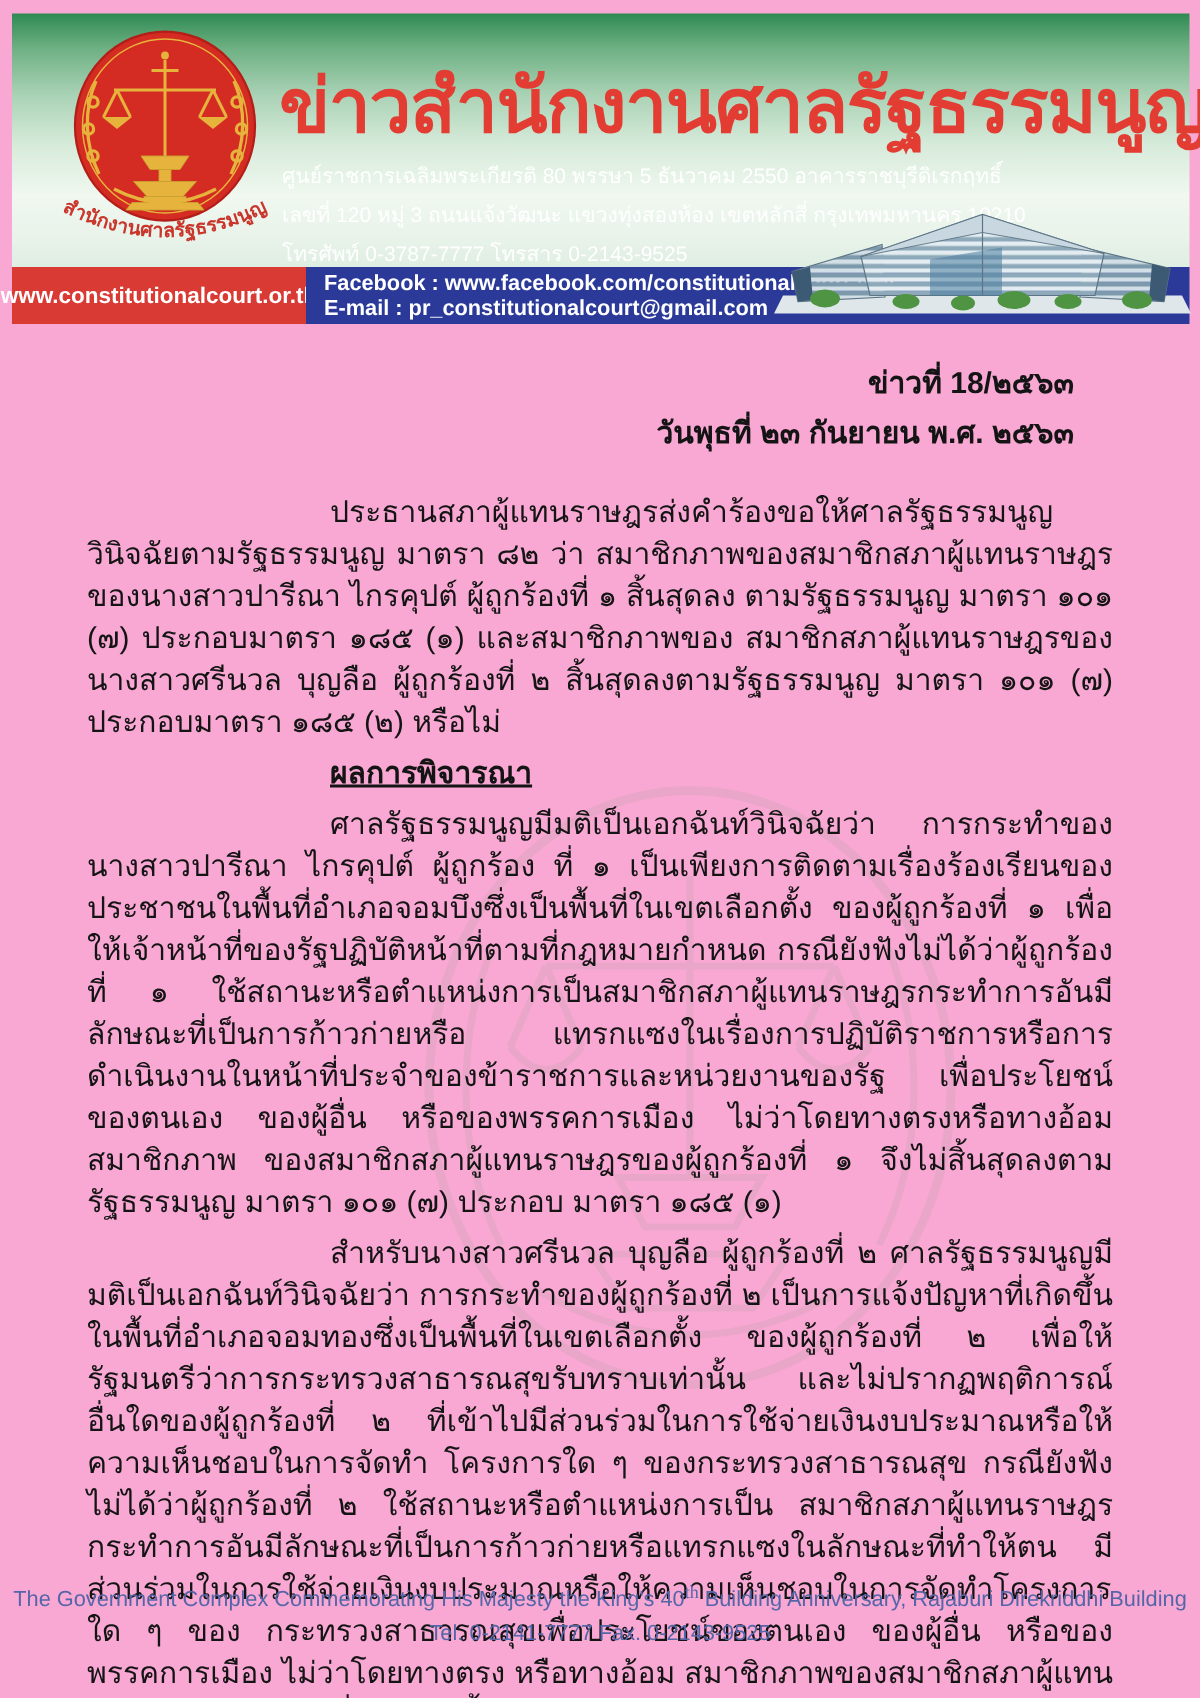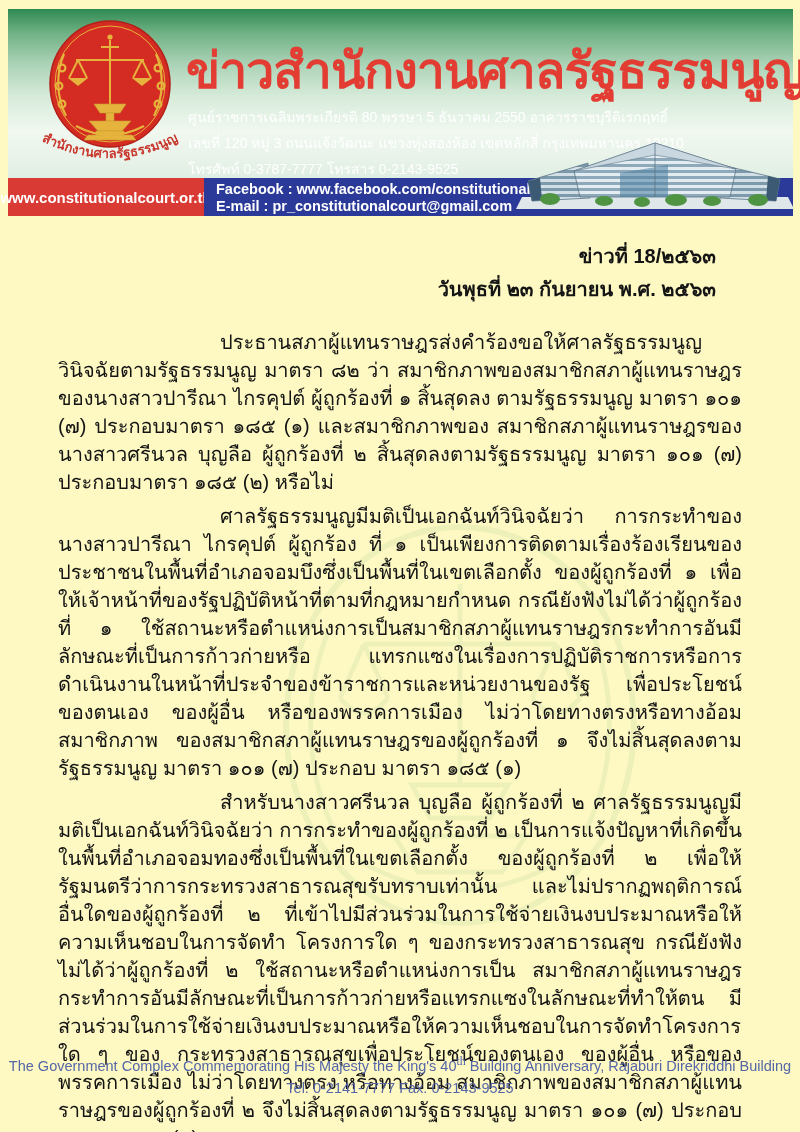--- a/index.html
+++ b/index.html
@@ -1,18 +1,18 @@
 <!DOCTYPE html>
 <html><head>
 <meta charset="utf-8">
 <style>
   * { margin:0; padding:0; box-sizing:border-box; }
   html,body { background:#ffffff; }
   body { font-family:"Liberation Sans","DejaVu Sans",sans-serif; }
-  .page { position:relative; width:800px; height:1132px; background:#fef9c3; overflow:hidden; }
+  .page { position:relative; width:800px; height:1132px; background:#f9a8d4; overflow:hidden; }
 
   
   .header-banner {
     position:absolute; left:8px; top:9px; width:785px; height:169px;
     background:linear-gradient(180deg,#2f8a52 0%,#6fb184 14%,#a9d2b5 32%,#d7ebda 52%,#f0f8f0 72%,#e9f3ea 88%,#dfeee2 100%);
     z-index:1;
   }
   .header-title {
     position:absolute; left:178px; top:22px; width:600px;
     font-size:50px; font-weight:bold; color:#e23c33; letter-spacing:-1px; white-space:nowrap;
@@ -172,20 +172,23 @@
       <path d="M36,120 Q70,140 104,120"></path>
     </g>
   </svg>
 
   <div class="doc">
     <div class="doc-head">
       <div>ข่าวที่ 18/๒๕๖๓</div>
       <div>วันพุธที่ ๒๓ กันยายน พ.ศ. ๒๕๖๓</div>
     </div>
     <p class="para case-para">ประธานสภาผู้แทนราษฎรส่งคำร้องขอให้ศาลรัฐธรรมนูญวินิจฉัยตามรัฐธรรมนูญ มาตรา ๘๒ ว่า สมาชิกภาพของสมาชิกสภาผู้แทนราษฎรของนางสาวปารีณา ไกรคุปต์ ผู้ถูกร้องที่ ๑ สิ้นสุดลง ตามรัฐธรรมนูญ มาตรา ๑๐๑ (๗) ประกอบมาตรา ๑๘๕ (๑) และสมาชิกภาพของ สมาชิกสภาผู้แทนราษฎรของนางสาวศรีนวล บุญลือ ผู้ถูกร้องที่ ๒ สิ้นสุดลงตามรัฐธรรมนูญ มาตรา ๑๐๑ (๗) ประกอบมาตรา ๑๘๕ (๒) หรือไม่</p>
+    <div class="heading-row">
+      <span class="heading">ผลการพิจารณา</span>
+    </div>
     <p class="para result-p">ศาลรัฐธรรมนูญมีมติเป็นเอกฉันท์วินิจฉัยว่า การกระทำของนางสาวปารีณา ไกรคุปต์ ผู้ถูกร้อง ที่ ๑ เป็นเพียงการติดตามเรื่องร้องเรียนของประชาชนในพื้นที่อำเภอจอมบึงซึ่งเป็นพื้นที่ในเขตเลือกตั้ง ของผู้ถูกร้องที่ ๑ เพื่อให้เจ้าหน้าที่ของรัฐปฏิบัติหน้าที่ตามที่กฎหมายกำหนด กรณียังฟังไม่ได้ว่าผู้ถูกร้องที่ ๑ ใช้สถานะหรือตำแหน่งการเป็นสมาชิกสภาผู้แทนราษฎรกระทำการอันมีลักษณะที่เป็นการก้าวก่ายหรือ แทรกแซงในเรื่องการปฏิบัติราชการหรือการดำเนินงานในหน้าที่ประจำของข้าราชการและหน่วยงานของรัฐ เพื่อประโยชน์ของตนเอง ของผู้อื่น หรือของพรรคการเมือง ไม่ว่าโดยทางตรงหรือทางอ้อม สมาชิกภาพ ของสมาชิกสภาผู้แทนราษฎรของผู้ถูกร้องที่ ๑ จึงไม่สิ้นสุดลงตามรัฐธรรมนูญ มาตรา ๑๐๑ (๗) ประกอบ มาตรา ๑๘๕ (๑)</p>
     <p class="para result-p">สำหรับนางสาวศรีนวล บุญลือ ผู้ถูกร้องที่ ๒ ศาลรัฐธรรมนูญมีมติเป็นเอกฉันท์วินิจฉัยว่า การกระทำของผู้ถูกร้องที่ ๒ เป็นการแจ้งปัญหาที่เกิดขึ้นในพื้นที่อำเภอจอมทองซึ่งเป็นพื้นที่ในเขตเลือกตั้ง ของผู้ถูกร้องที่ ๒ เพื่อให้รัฐมนตรีว่าการกระทรวงสาธารณสุขรับทราบเท่านั้น และไม่ปรากฏพฤติการณ์ อื่นใดของผู้ถูกร้องที่ ๒ ที่เข้าไปมีส่วนร่วมในการใช้จ่ายเงินงบประมาณหรือให้ความเห็นชอบในการจัดทำ โครงการใด ๆ ของกระทรวงสาธารณสุข กรณียังฟังไม่ได้ว่าผู้ถูกร้องที่ ๒ ใช้สถานะหรือตำแหน่งการเป็น สมาชิกสภาผู้แทนราษฎรกระทำการอันมีลักษณะที่เป็นการก้าวก่ายหรือแทรกแซงในลักษณะที่ทำให้ตน มีส่วนร่วมในการใช้จ่ายเงินงบประมาณหรือให้ความเห็นชอบในการจัดทำโครงการใด ๆ ของ กระทรวงสาธารณสุขเพื่อประโยชน์ของตนเอง ของผู้อื่น หรือของพรรคการเมือง ไม่ว่าโดยทางตรง หรือทางอ้อม สมาชิกภาพของสมาชิกสภาผู้แทนราษฎรของผู้ถูกร้องที่ ๒ จึงไม่สิ้นสุดลงตามรัฐธรรมนูญ มาตรา ๑๐๑ (๗) ประกอบมาตรา ๑๘๕ (๒)</p>
   </div>
 
   <div class="footer">
     <div><span>The Government Complex Commemorating His Majesty the King's 40</span><sup>th</sup><span> Building Anniversary, Rajaburi Direkriddhi Building</span></div>
     <div>Tel. 0-2141-7777   Fax. 0-2143-9525</div>
   </div>
 
 </div>

